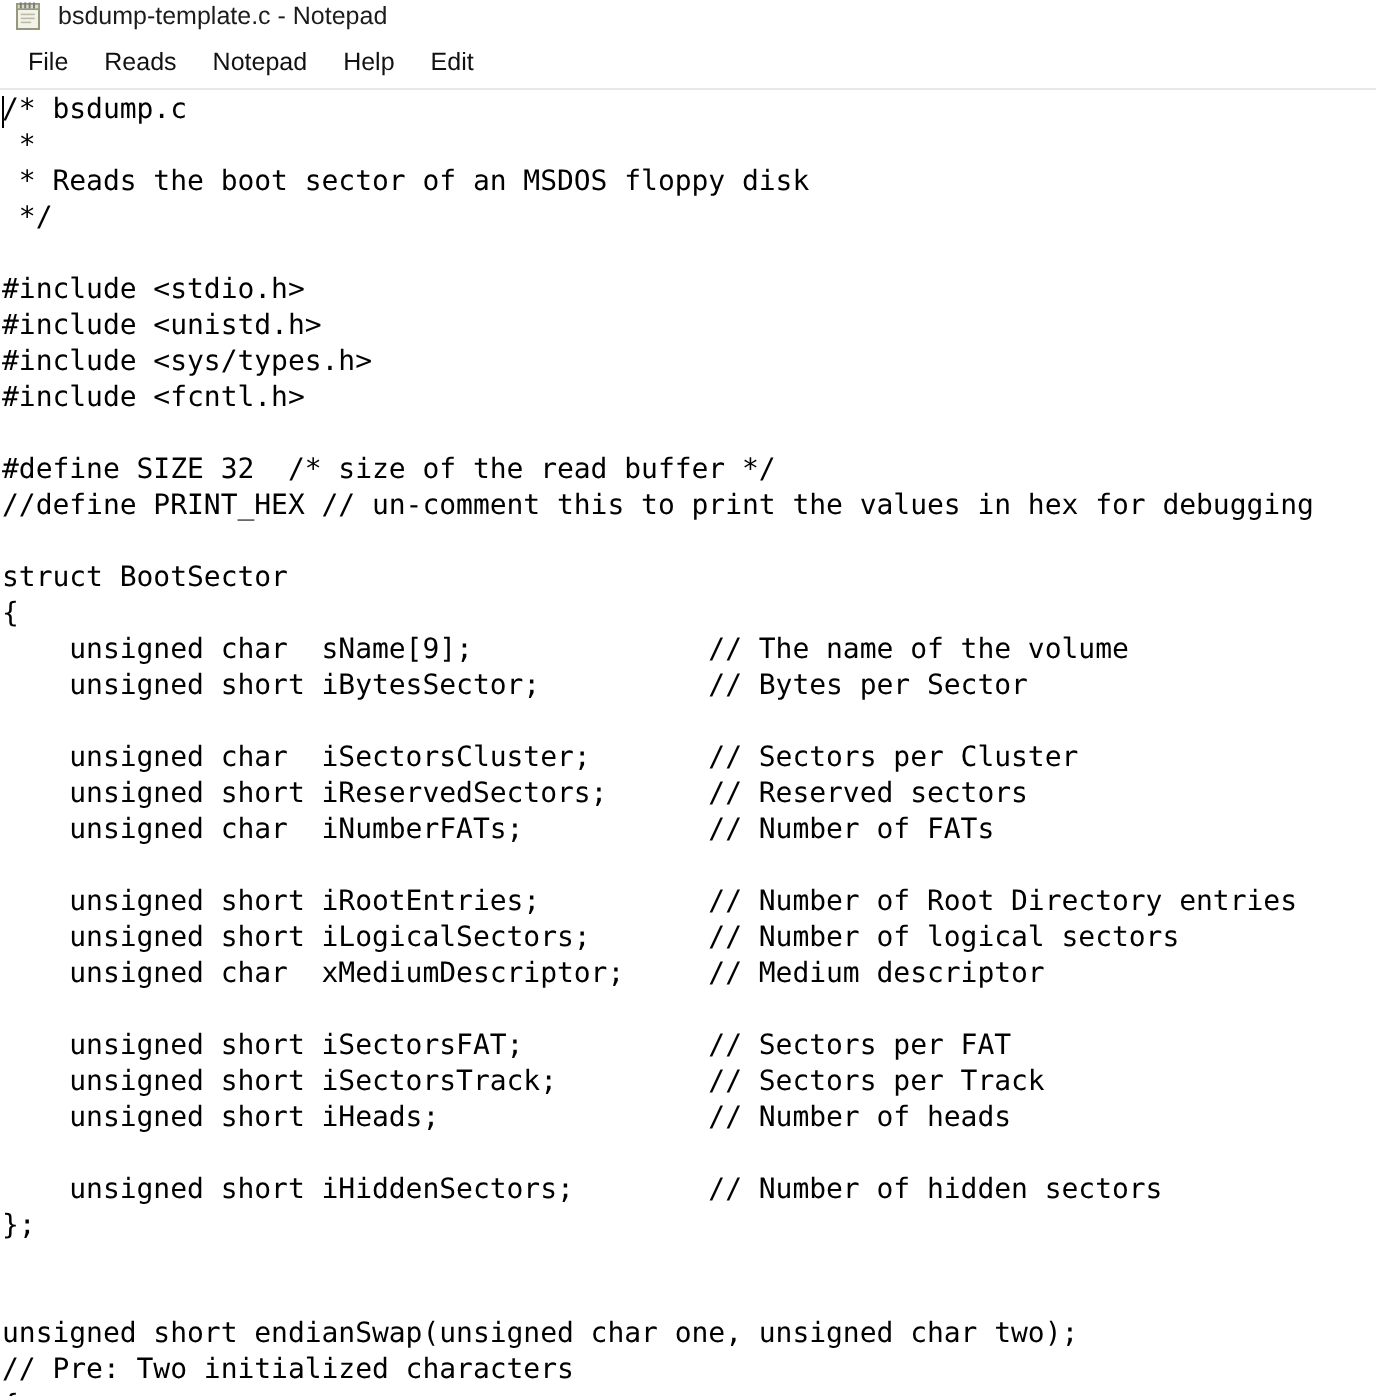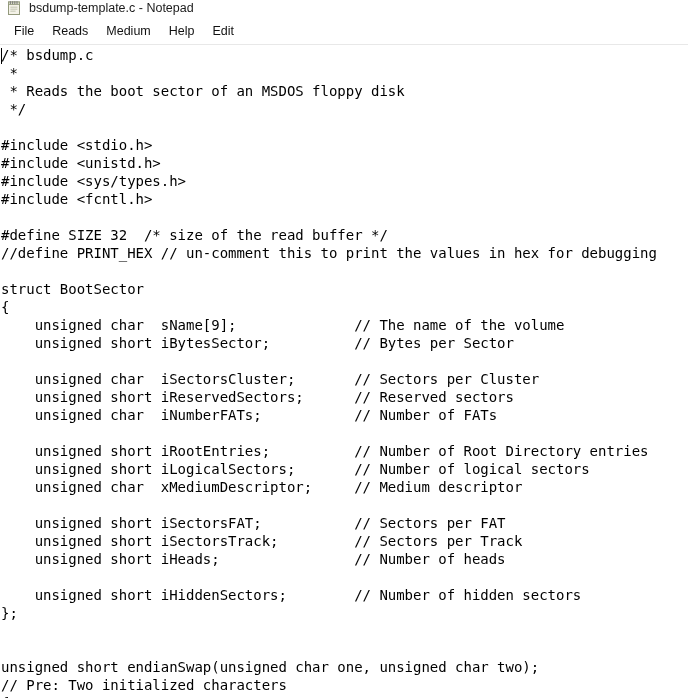--- a/index.html
+++ b/index.html
@@ -136,21 +136,21 @@
         <line x1="4.4" y1="9.2" x2="11.4" y2="9.2" stroke="#b9bba6" stroke-width="0.8"></line>
         <line x1="4.4" y1="11.2" x2="9.6" y2="11.2" stroke="#b9bba6" stroke-width="0.8"></line>
       </svg>
     </span>
     <span class="title-text">bsdump-template.c - Notepad</span>
   </div>
 
   <div class="menubar">
     <div class="menu-item">File</div>
     <div class="menu-item">Reads</div>
-    <div class="menu-item">Medium</div>
+    <div class="menu-item">Notepad</div>
     <div class="menu-item">Help</div>
     <div class="menu-item">Edit</div>
   </div>
 
   <div class="menu-sep"></div>
 
   <div class="editor-wrap">
     <div class="editor">
       <div class="caret"></div>
       <pre class="code">/* bsdump.c

